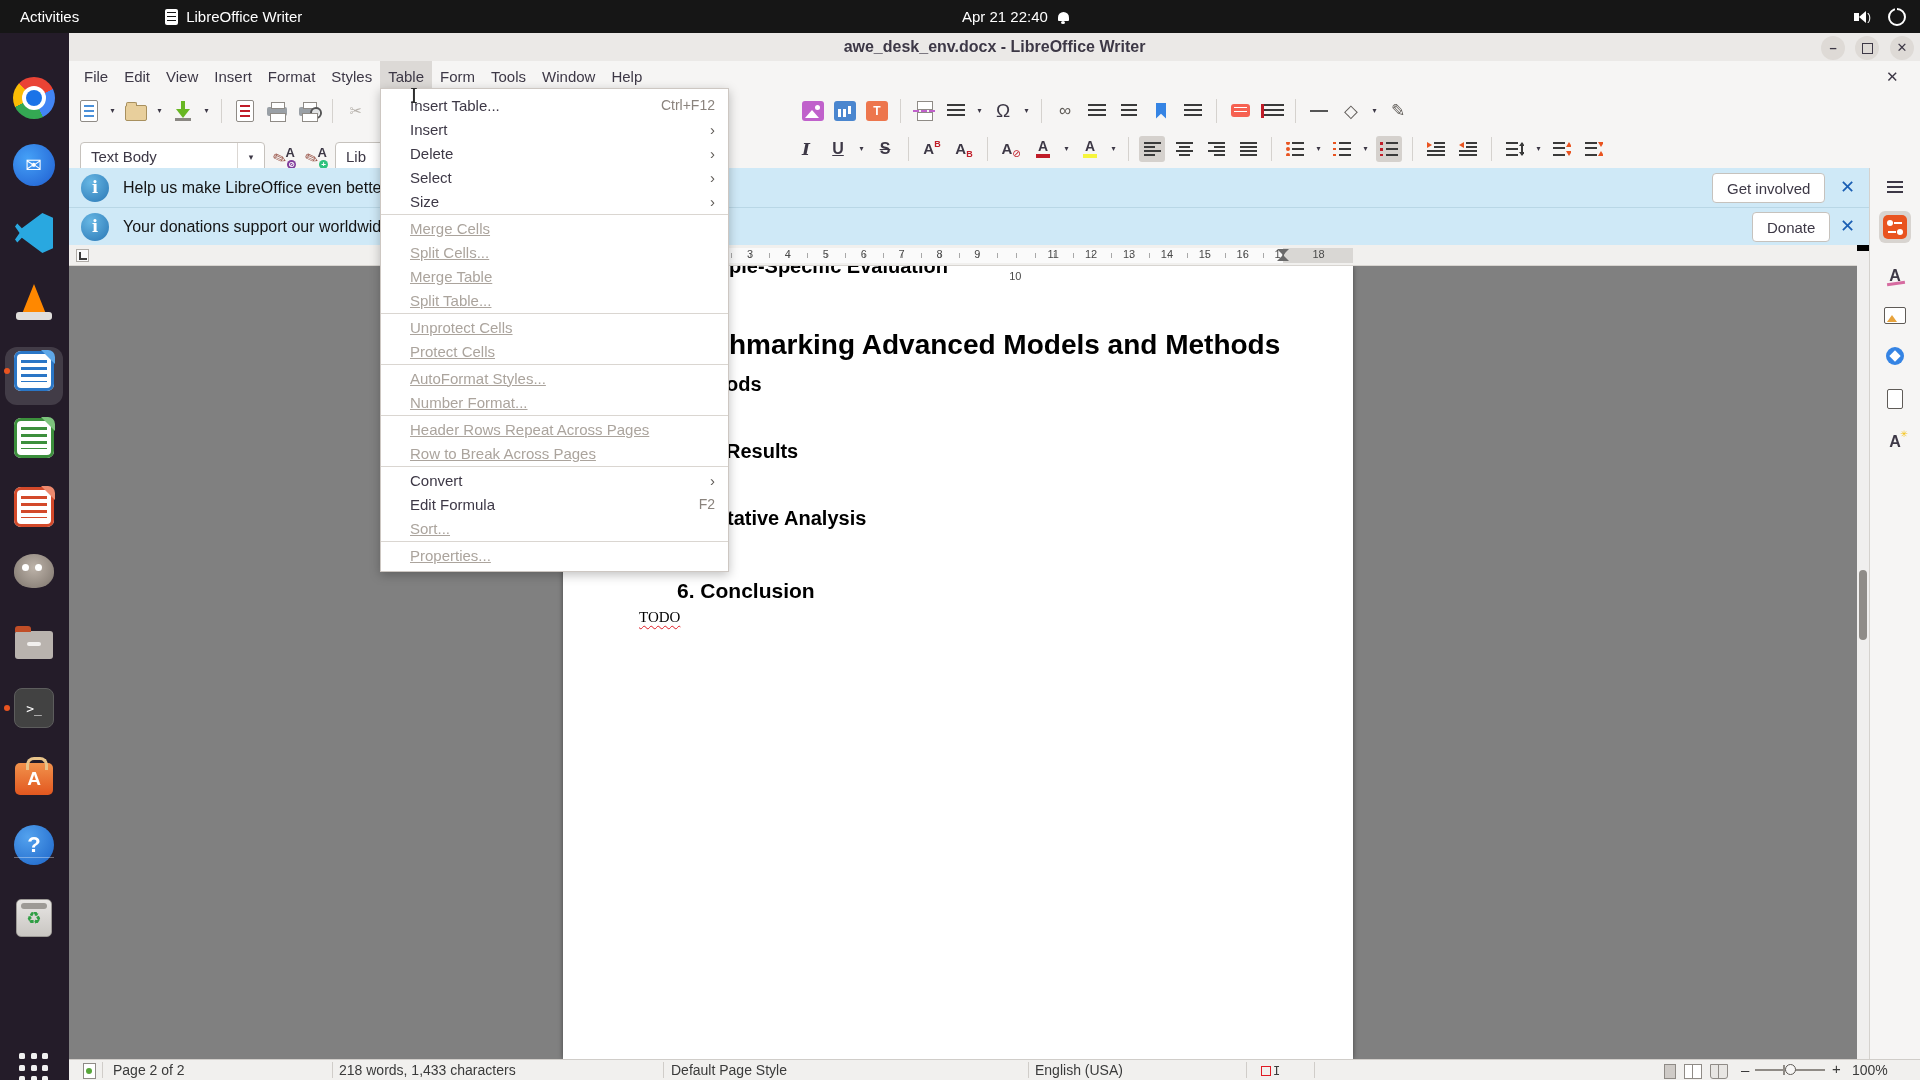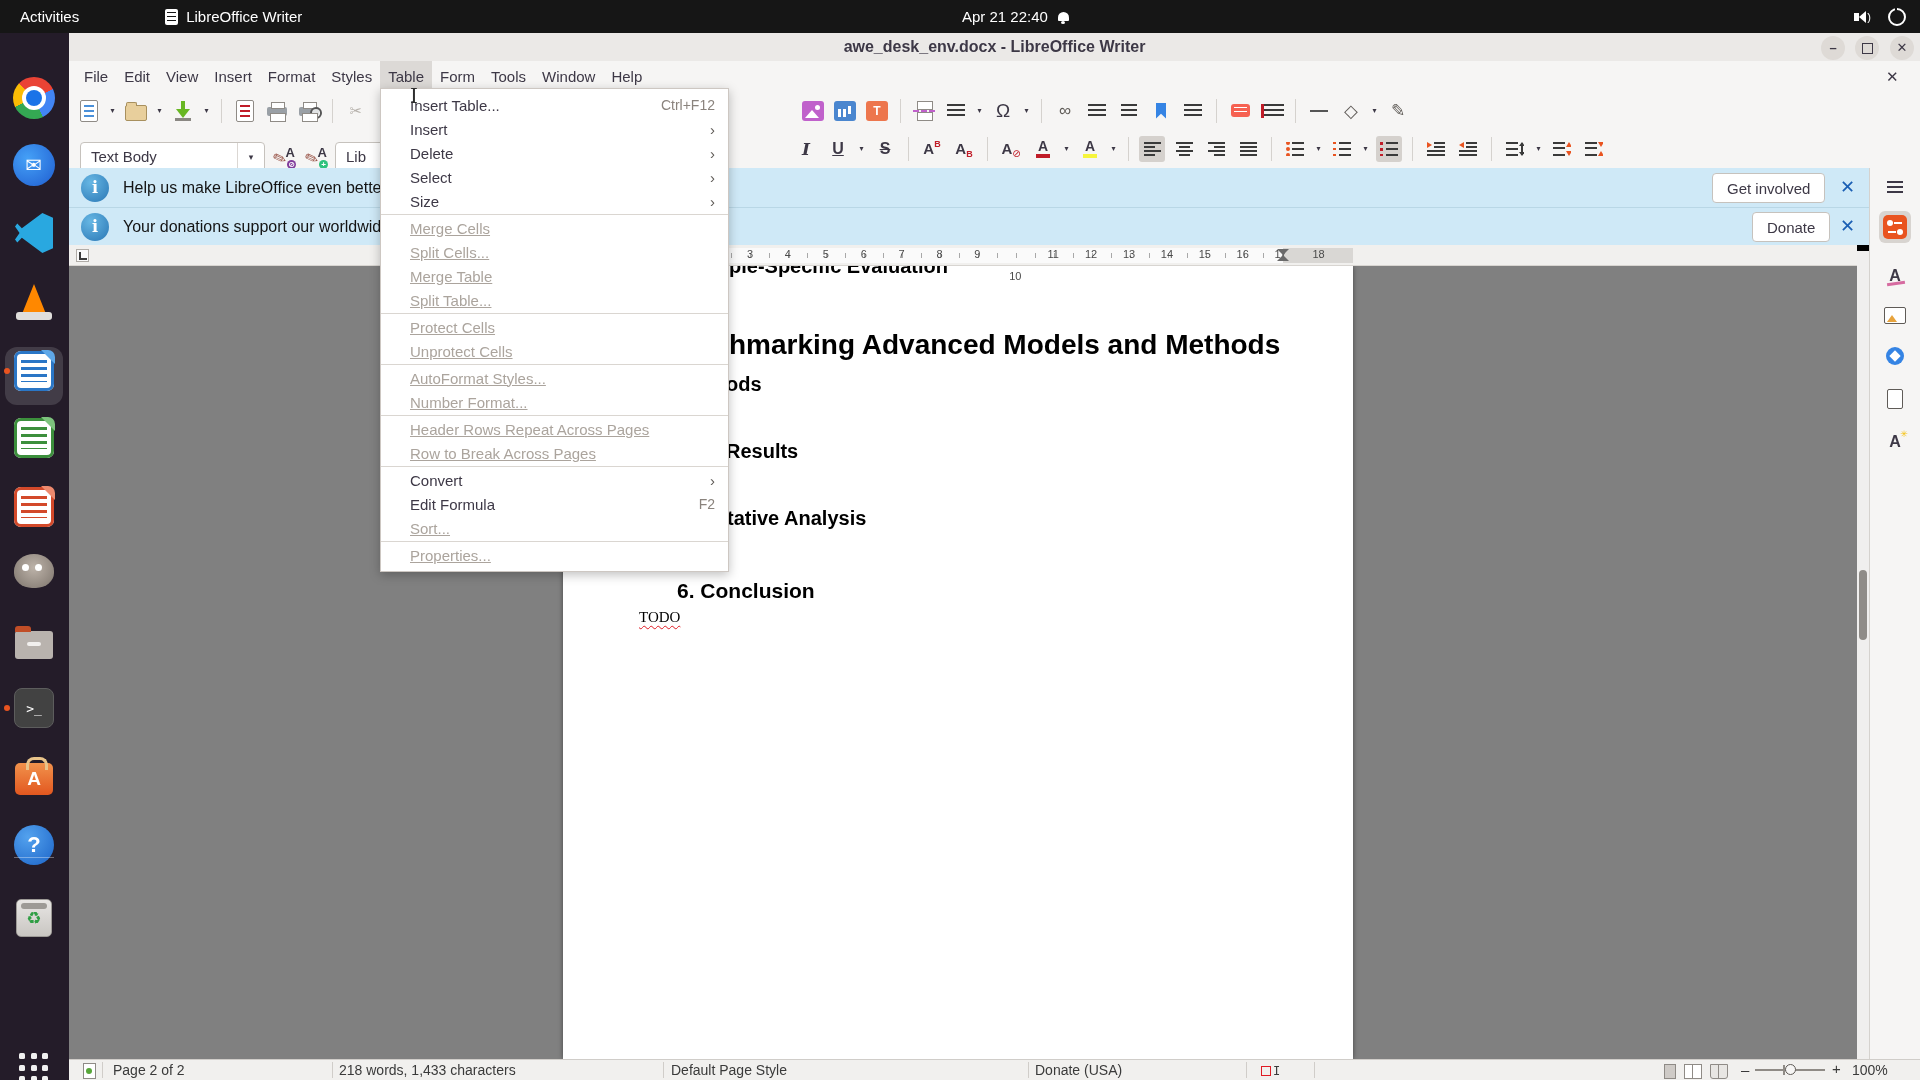--- a/index.html
+++ b/index.html
@@ -692,21 +692,21 @@
 
   <div class="abs" id="statusbar">
     <span class="savestat"></span>
     <span class="sb-div" style="left:33px;"></span>
     <span class="sb-text" style="left:44px;">Page 2 of 2</span>
     <span class="sb-div" style="left:263px;"></span>
     <span class="sb-text" style="left:270px;">218 words, 1,433 characters</span>
     <span class="sb-div" style="left:594px;"></span>
     <span class="sb-text" style="left:602px;">Default Page Style</span>
     <span class="sb-div" style="left:959px;"></span>
-    <span class="sb-text" style="left:966px;">Donate (USA)</span>
+    <span class="sb-text" style="left:966px;">English (USA)</span>
     <span class="sb-div" style="left:1177px;"></span>
     <span class="selmode" style="left:1192px;">
         <span class="sq"></span>
         <span>I</span>
       </span>
     <span class="sb-div" style="left:1245px;"></span>
     <span class="viewic active" style="left:1595px;"></span>
     <span class="viewic double" style="left:1615px;"></span>
     <span class="viewic book" style="left:1641px;"></span>
     <span class="zpm" style="left:1672px;">–</span>
@@ -747,24 +747,24 @@
         <span class="milab">Split Cells...</span>
       </div>
       <div class="mi dis">
         <span class="milab">Merge Table</span>
       </div>
       <div class="mi dis">
         <span class="milab">Split Table...</span>
       </div>
       <div class="msep"></div>
       <div class="mi dis">
+        <span class="milab">Unprotect Cells</span>
+      </div>
+      <div class="mi dis">
         <span class="milab">Protect Cells</span>
-      </div>
-      <div class="mi dis">
-        <span class="milab">Unprotect Cells</span>
       </div>
       <div class="msep"></div>
       <div class="mi dis">
         <span class="milab">AutoFormat Styles...</span>
       </div>
       <div class="mi dis">
         <span class="milab">Number Format...</span>
       </div>
       <div class="msep"></div>
       <div class="mi dis">

